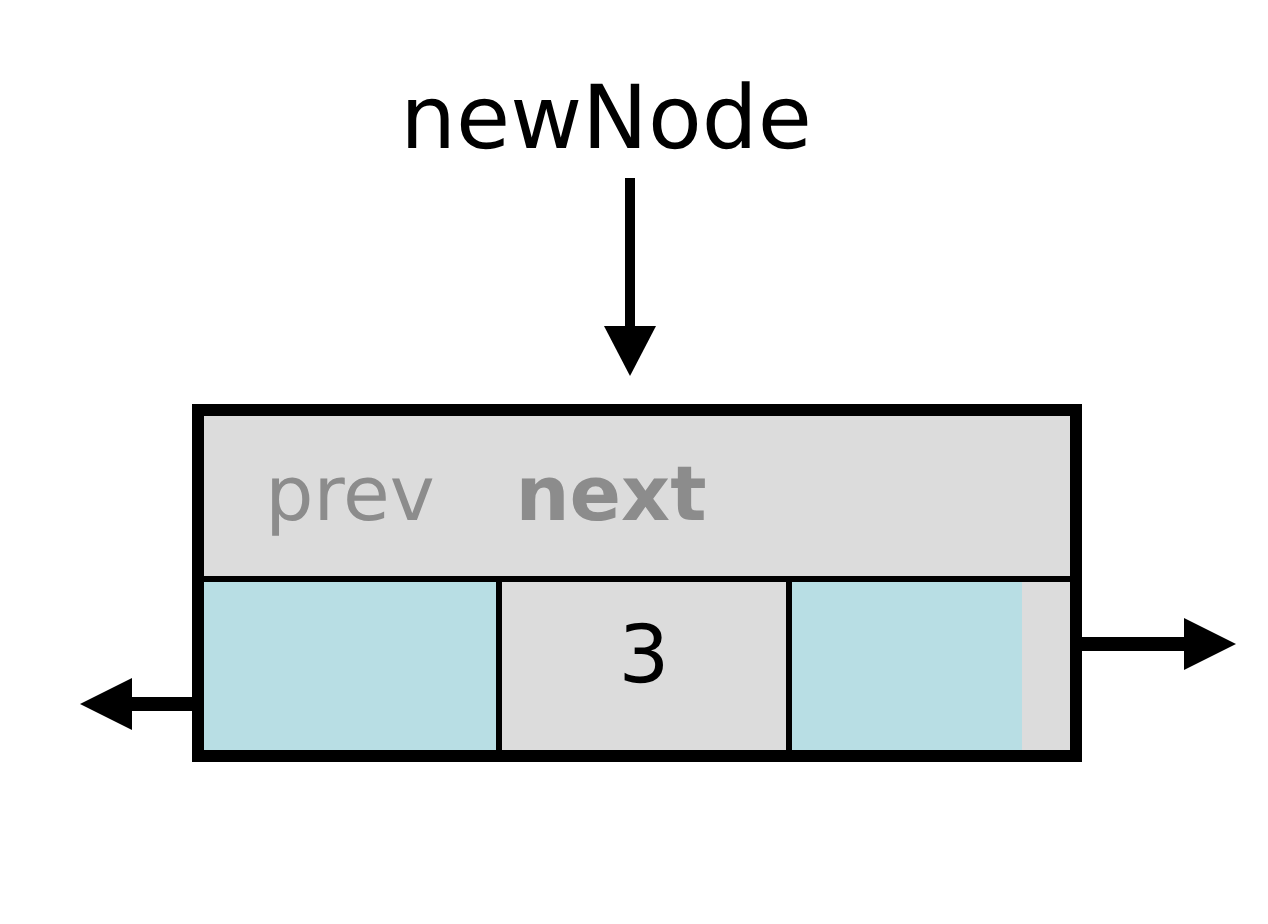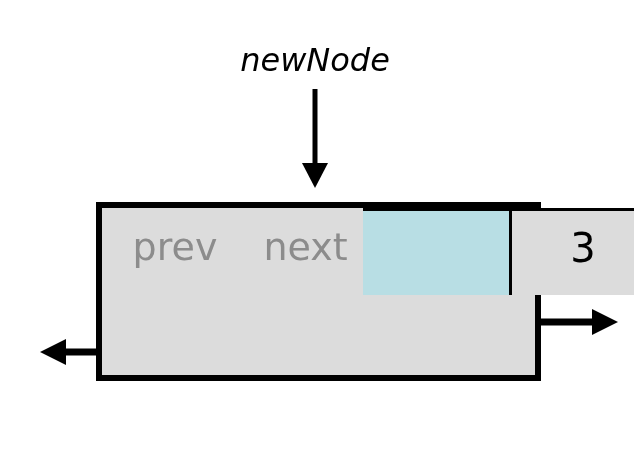--- a/index.html
+++ b/index.html
@@ -20,30 +20,29 @@
     left: 0;
     top: 0;
     width: 634px;
     height: 462px;
     background: #ffffff;
   }
 
   
   .pointer-label {
     position: absolute;
-    left: 150px;
+    left: 138px;
     top: 36px;
     width: 330px;
     text-align: center;
-    font-size: 32px;
+    font-size: 44px;
     line-height: 48px;
     color: #000000;
     letter-spacing: 0px;
     white-space: nowrap;
-    font-style: italic;
   }
 
   
   .arrow-layer {
     position: absolute;
     left: 0;
     top: 0;
     width: 634px;
     height: 462px;
     pointer-events: none;
@@ -53,21 +52,21 @@
   .node-box {
     position: absolute;
     left: 96px;
     top: 202px;
     width: 445px;
     height: 179px;
     box-sizing: border-box;
     border: 6px solid #000000;
     background: #dcdcdc;
     display: flex;
-    flex-direction: row;
+    flex-direction: column;
   }
   .node-row {
     display: flex;
     width: 100%;
     box-sizing: border-box;
   }
   .row-header {
     height: 80px;
   }
   .row-body {
@@ -76,21 +75,21 @@
   }
   .cell {
     box-sizing: border-box;
     display: flex;
     align-items: center;
     justify-content: center;
     overflow: hidden;
   }
   .cell-prev  { width: 146px; }
   .cell-data  { width: 148px; border-left: 3px solid #000000; border-right: 3px solid #000000; }
-  .cell-next  { width: 115px; }
+  .cell-next  { width: 115px; font-weight: bold; }
 
   .hdr-cell {
     background: #dcdcdc;
     color: #8c8c8c;
     font-size: 38px;
     line-height: 40px;
     padding-bottom: 2px;
   }
   .ptr-cell {
     background: #b8dee4;

